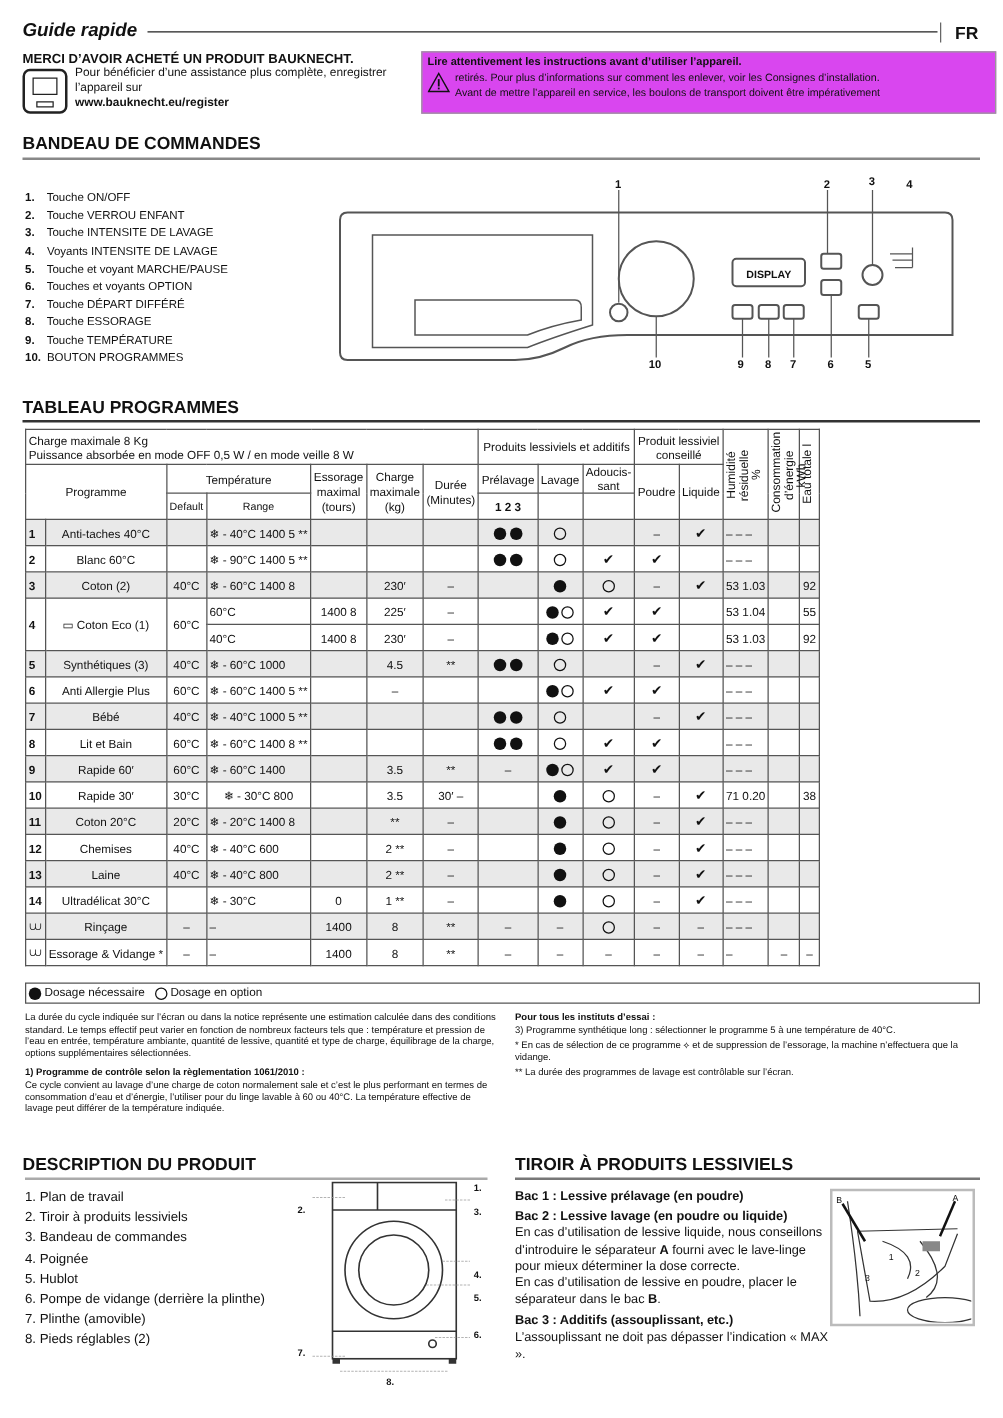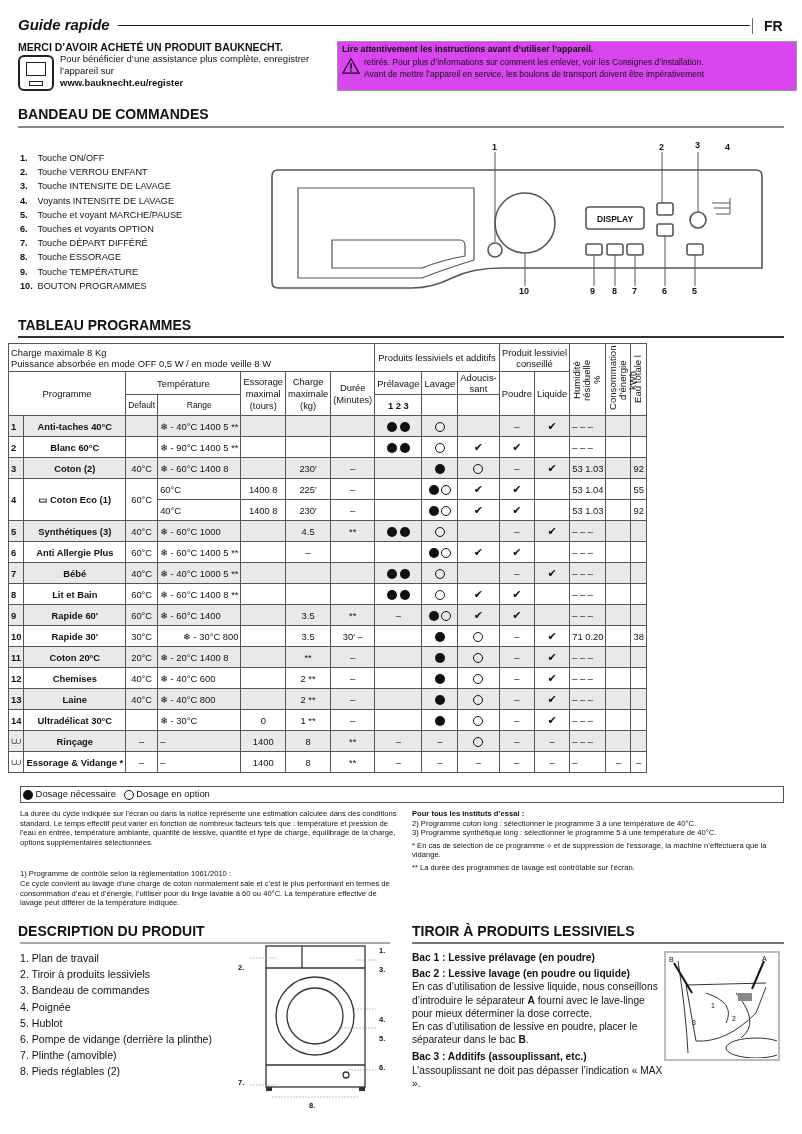--- a/index.html
+++ b/index.html
@@ -16,25 +16,25 @@
 .reg-text{left:60px;top:53px;font-size:9.5px;line-height:12px}
 .reg-url{font-weight:bold}
 .notice{left:337px;top:41px;width:460px;height:50px;background:#d946ef;border:1.5px solid #999;font-size:8.5px;padding:2px 4px}
 .notice .h{font-weight:bold;font-size:8.8px}
 .notice .warn{display:flex;gap:4px;margin-top:3px;line-height:11.5px}
 .tri{width:18px;flex:0 0 18px}
 .sec{font-size:14px;font-weight:bold}
 .sec-rule{height:1.5px;background:#888}
 .cmd-list{left:20px;top:151px;font-size:9.2px;line-height:14.2px}
 .cmd-list b{display:inline-block;min-width:15px}
-.tbl{left:8px;top:343px;width:636px;border-collapse:collapse;font-size:9.4px}
+.tbl{left:20px;top:343px;width:636px;border-collapse:collapse;font-size:9.4px}
 .tbl td,.tbl th{border:1px solid #555;padding:0 2px;height:21px;font-weight:normal;text-align:center;white-space:nowrap}
 .tbl tr.g td{background:#e9e9e9}
 .tbl .pn{text-align:left;font-weight:bold}
-.tbl .pname{font-weight:bold}
+.tbl .pname{font-weight:normal}
 .vert{writing-mode:vertical-rl;transform:rotate(180deg);font-size:9.6px;line-height:10px}
 .dot{display:inline-block;width:10px;height:10px;border-radius:50%;background:#111;vertical-align:middle}
 .ring{display:inline-block;width:10px;height:10px;border-radius:50%;border:1.8px solid #111;vertical-align:middle}
 .chk{font-size:11px}
 .legend{left:20px;top:786px;width:764px;height:17px;border:1px solid #555;font-size:9.4px;padding:1px 2px}
 .foot-l{left:20px;top:809px;width:380px;font-size:7.6px;line-height:9.6px}
 .foot-r{left:412px;top:809px;width:380px;font-size:7.6px;line-height:9.6px}
 .desc-list{left:20px;top:950px;font-size:10.6px;line-height:16.2px}
 .tiroir{left:412px;top:951px;width:252px;font-size:10.2px;line-height:13.2px}
 .tiroir .bh{font-weight:bold}
@@ -357,21 +357,21 @@
         <td><span class="chk">✔</span></td>
         <td></td>
         <td style="text-align:left">– – –</td>
         <td></td>
         <td></td>
       </tr>
       <tr>
         <td class="pn">10</td>
         <td class="pname">Rapide 30′</td>
         <td>30°C</td>
-        <td style="text-align:right">❄ - 30°C 800</td>
+        <td style="text-align:center">❄ - 30°C 800</td>
         <td></td>
         <td>3.5</td>
         <td>30′ –</td>
         <td></td>
         <td><span class="dot"></span></td>
         <td><span class="ring"></span></td>
         <td>–</td>
         <td><span class="chk">✔</span></td>
         <td style="text-align:left">71 0.20</td>
         <td></td>
@@ -482,26 +482,25 @@
     </tbody>
 </table>
 
 <div class="abs legend">
   <span class="dot"></span> <span>Dosage nécessaire</span>
   &nbsp;&nbsp;<span class="ring"></span> <span>Dosage en option</span>
 </div>
 
 <div class="abs foot-l">
   <p>La durée du cycle indiquée sur l’écran ou dans la notice représente une estimation calculée dans des conditions standard. Le temps effectif peut varier en fonction de nombreux facteurs tels que : température et pression de l’eau en entrée, température ambiante, quantité de lessive, quantité et type de charge, équilibrage de la charge, options supplémentaires sélectionnées.</p>
-  <p style="font-weight:normal;margin-top:22px">1) Programme de contrôle selon la règlementation 1061/2010 :</p>
+  <p style="font-weight:bold;margin-top:6px">1) Programme de contrôle selon la règlementation 1061/2010 :</p>
   <p>Ce cycle convient au lavage d’une charge de coton normalement sale et c’est le plus performant en termes de consommation d’eau et d’énergie, l’utiliser pour du linge lavable à 60 ou 40°C. La température effective de lavage peut différer de la température indiquée.</p>
 </div>
 <div class="abs foot-r">
   <p style="font-weight:bold">Pour tous les instituts d’essai :</p>
-  <p>2)  Programme coton long : sélectionner le programme 3 à une température de 40°C.</p>
   <p>3)  Programme synthétique long : sélectionner le programme 5 à une température de 40°C.</p>
   <p style="margin-top:3px">* En cas de sélection de ce programme ⟡ et de suppression de l’essorage, la machine n’effectuera que la vidange.</p>
   <p style="margin-top:3px">**  La durée des programmes de lavage est contrôlable sur l’écran.</p>
 </div>
 
 <div class="abs sec" style="left:18px;top:923px">DESCRIPTION DU PRODUIT</div>
 <div class="abs sec-rule" style="left:20px;top:942px;width:370px;background:#aaa"></div>
 <div class="abs desc-list">
   <div>1. Plan de travail</div>
   <div>2. Tiroir à produits lessiviels</div>

